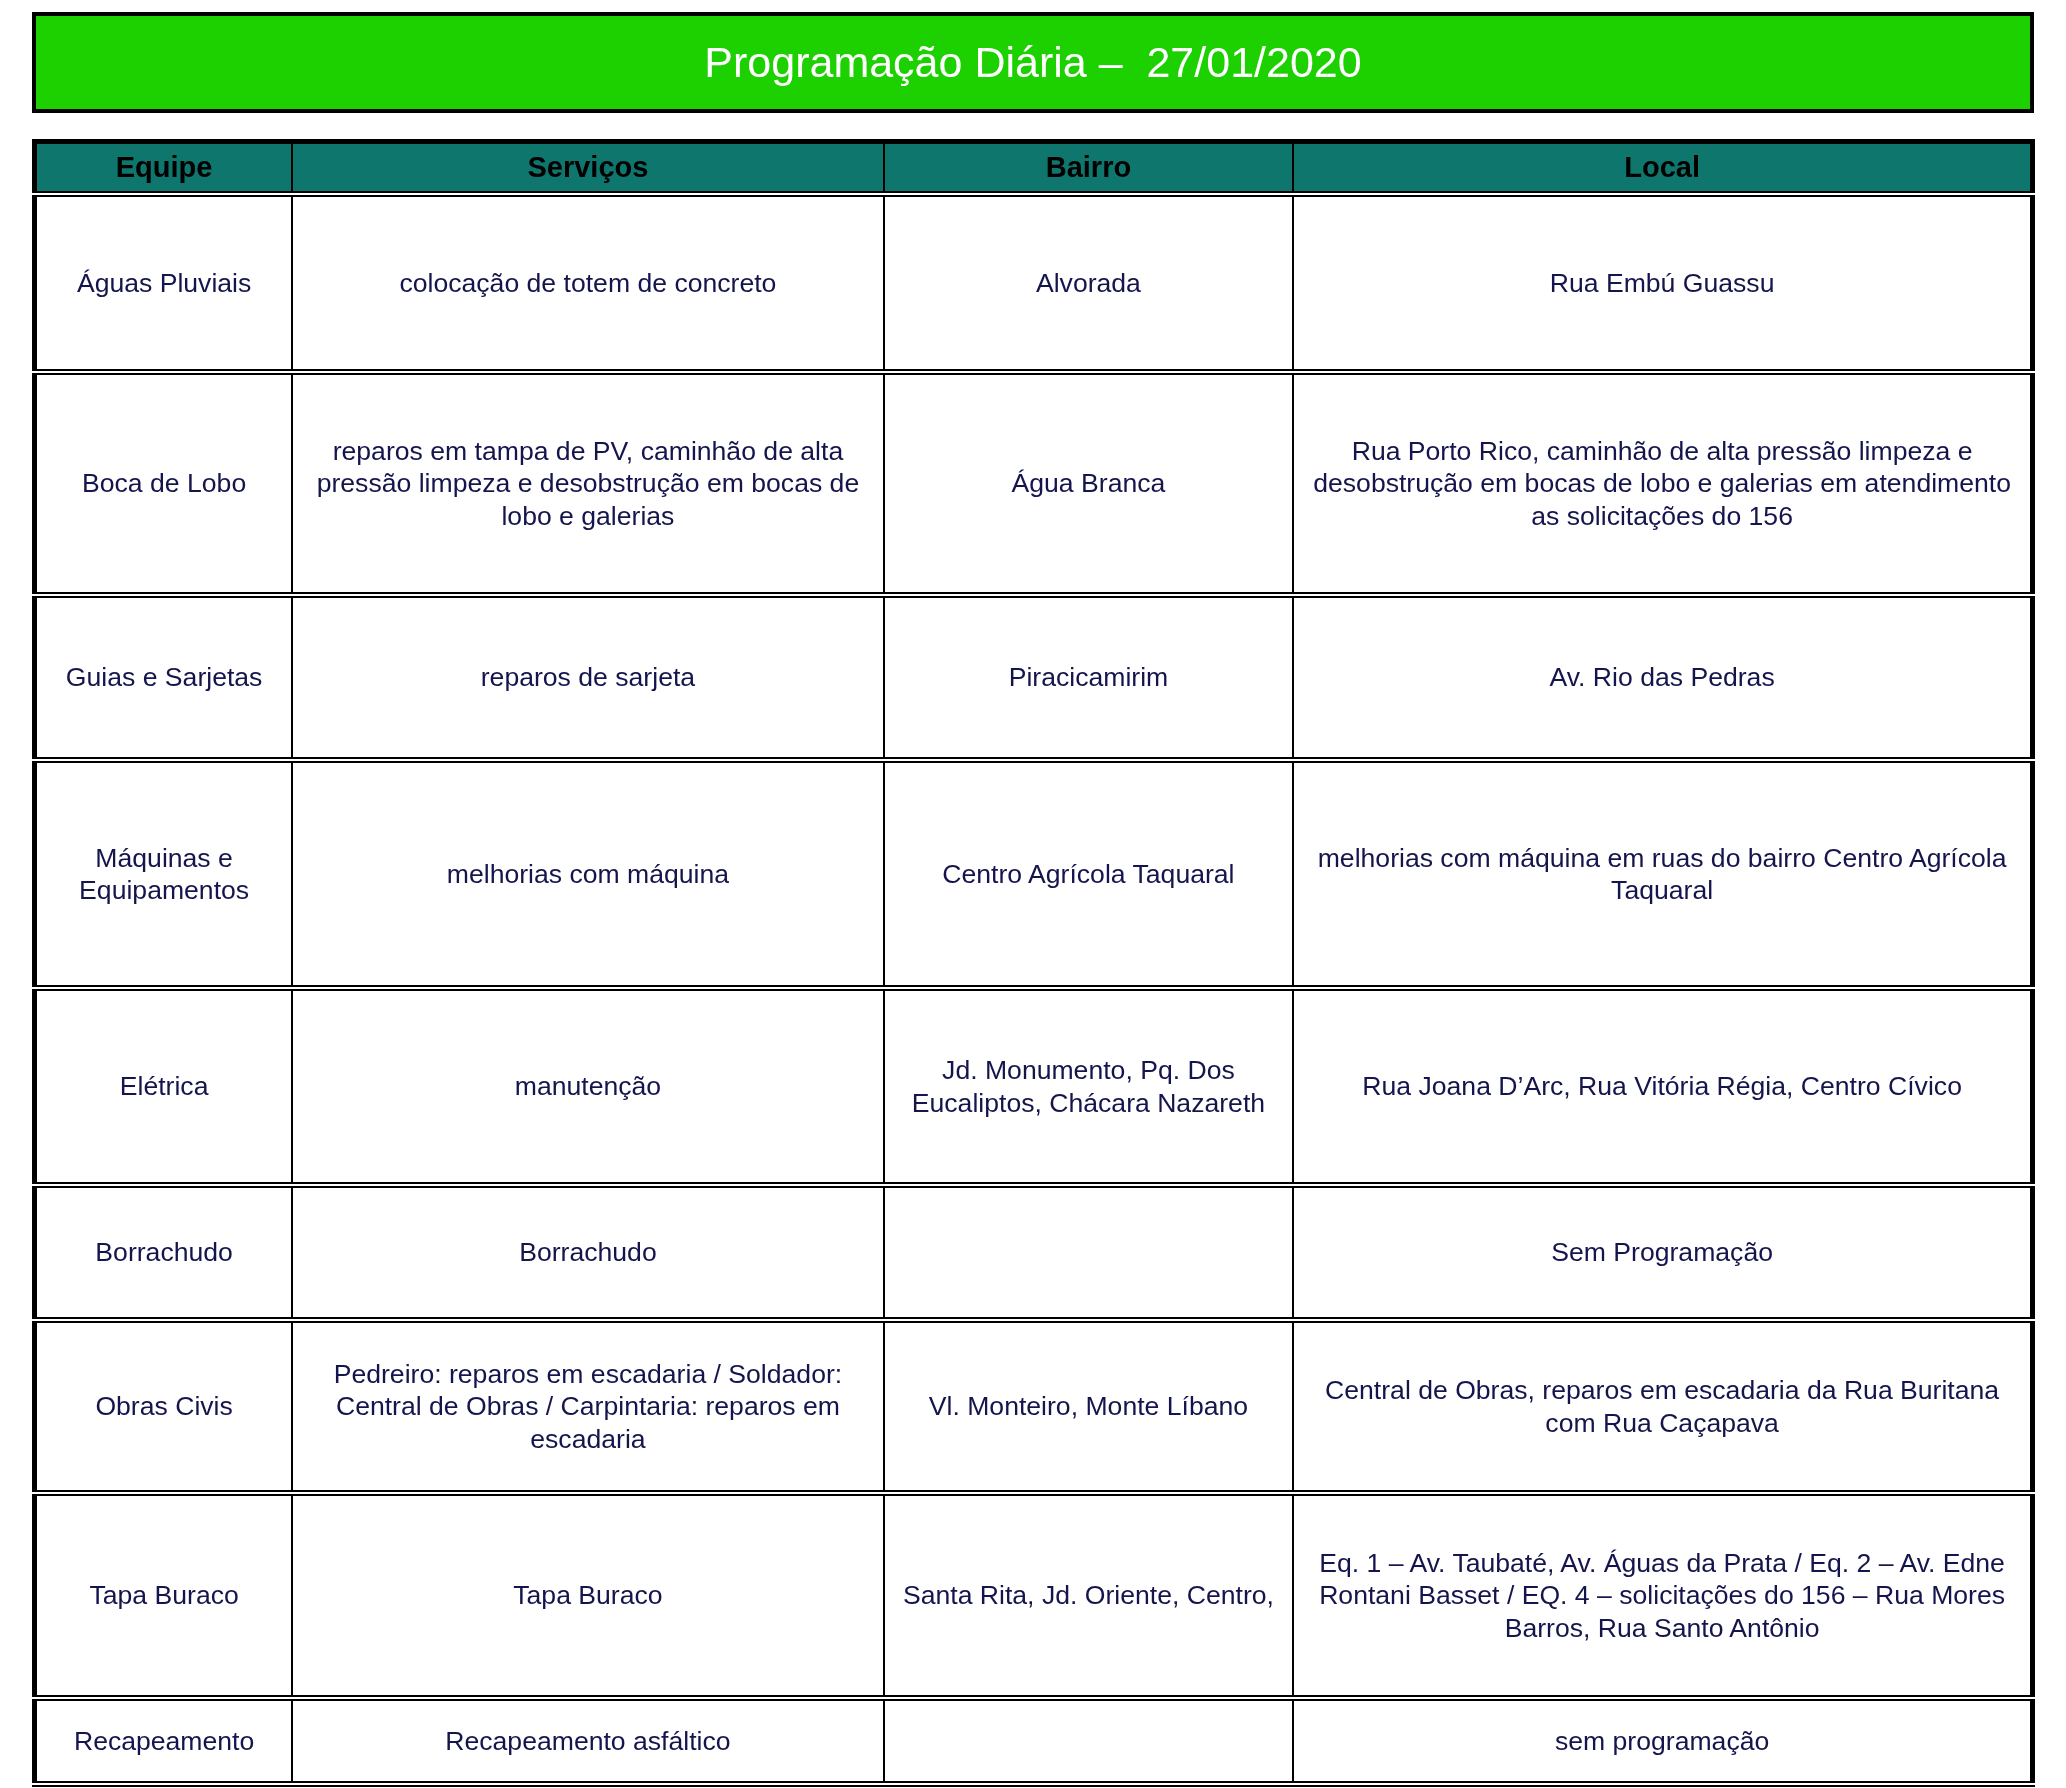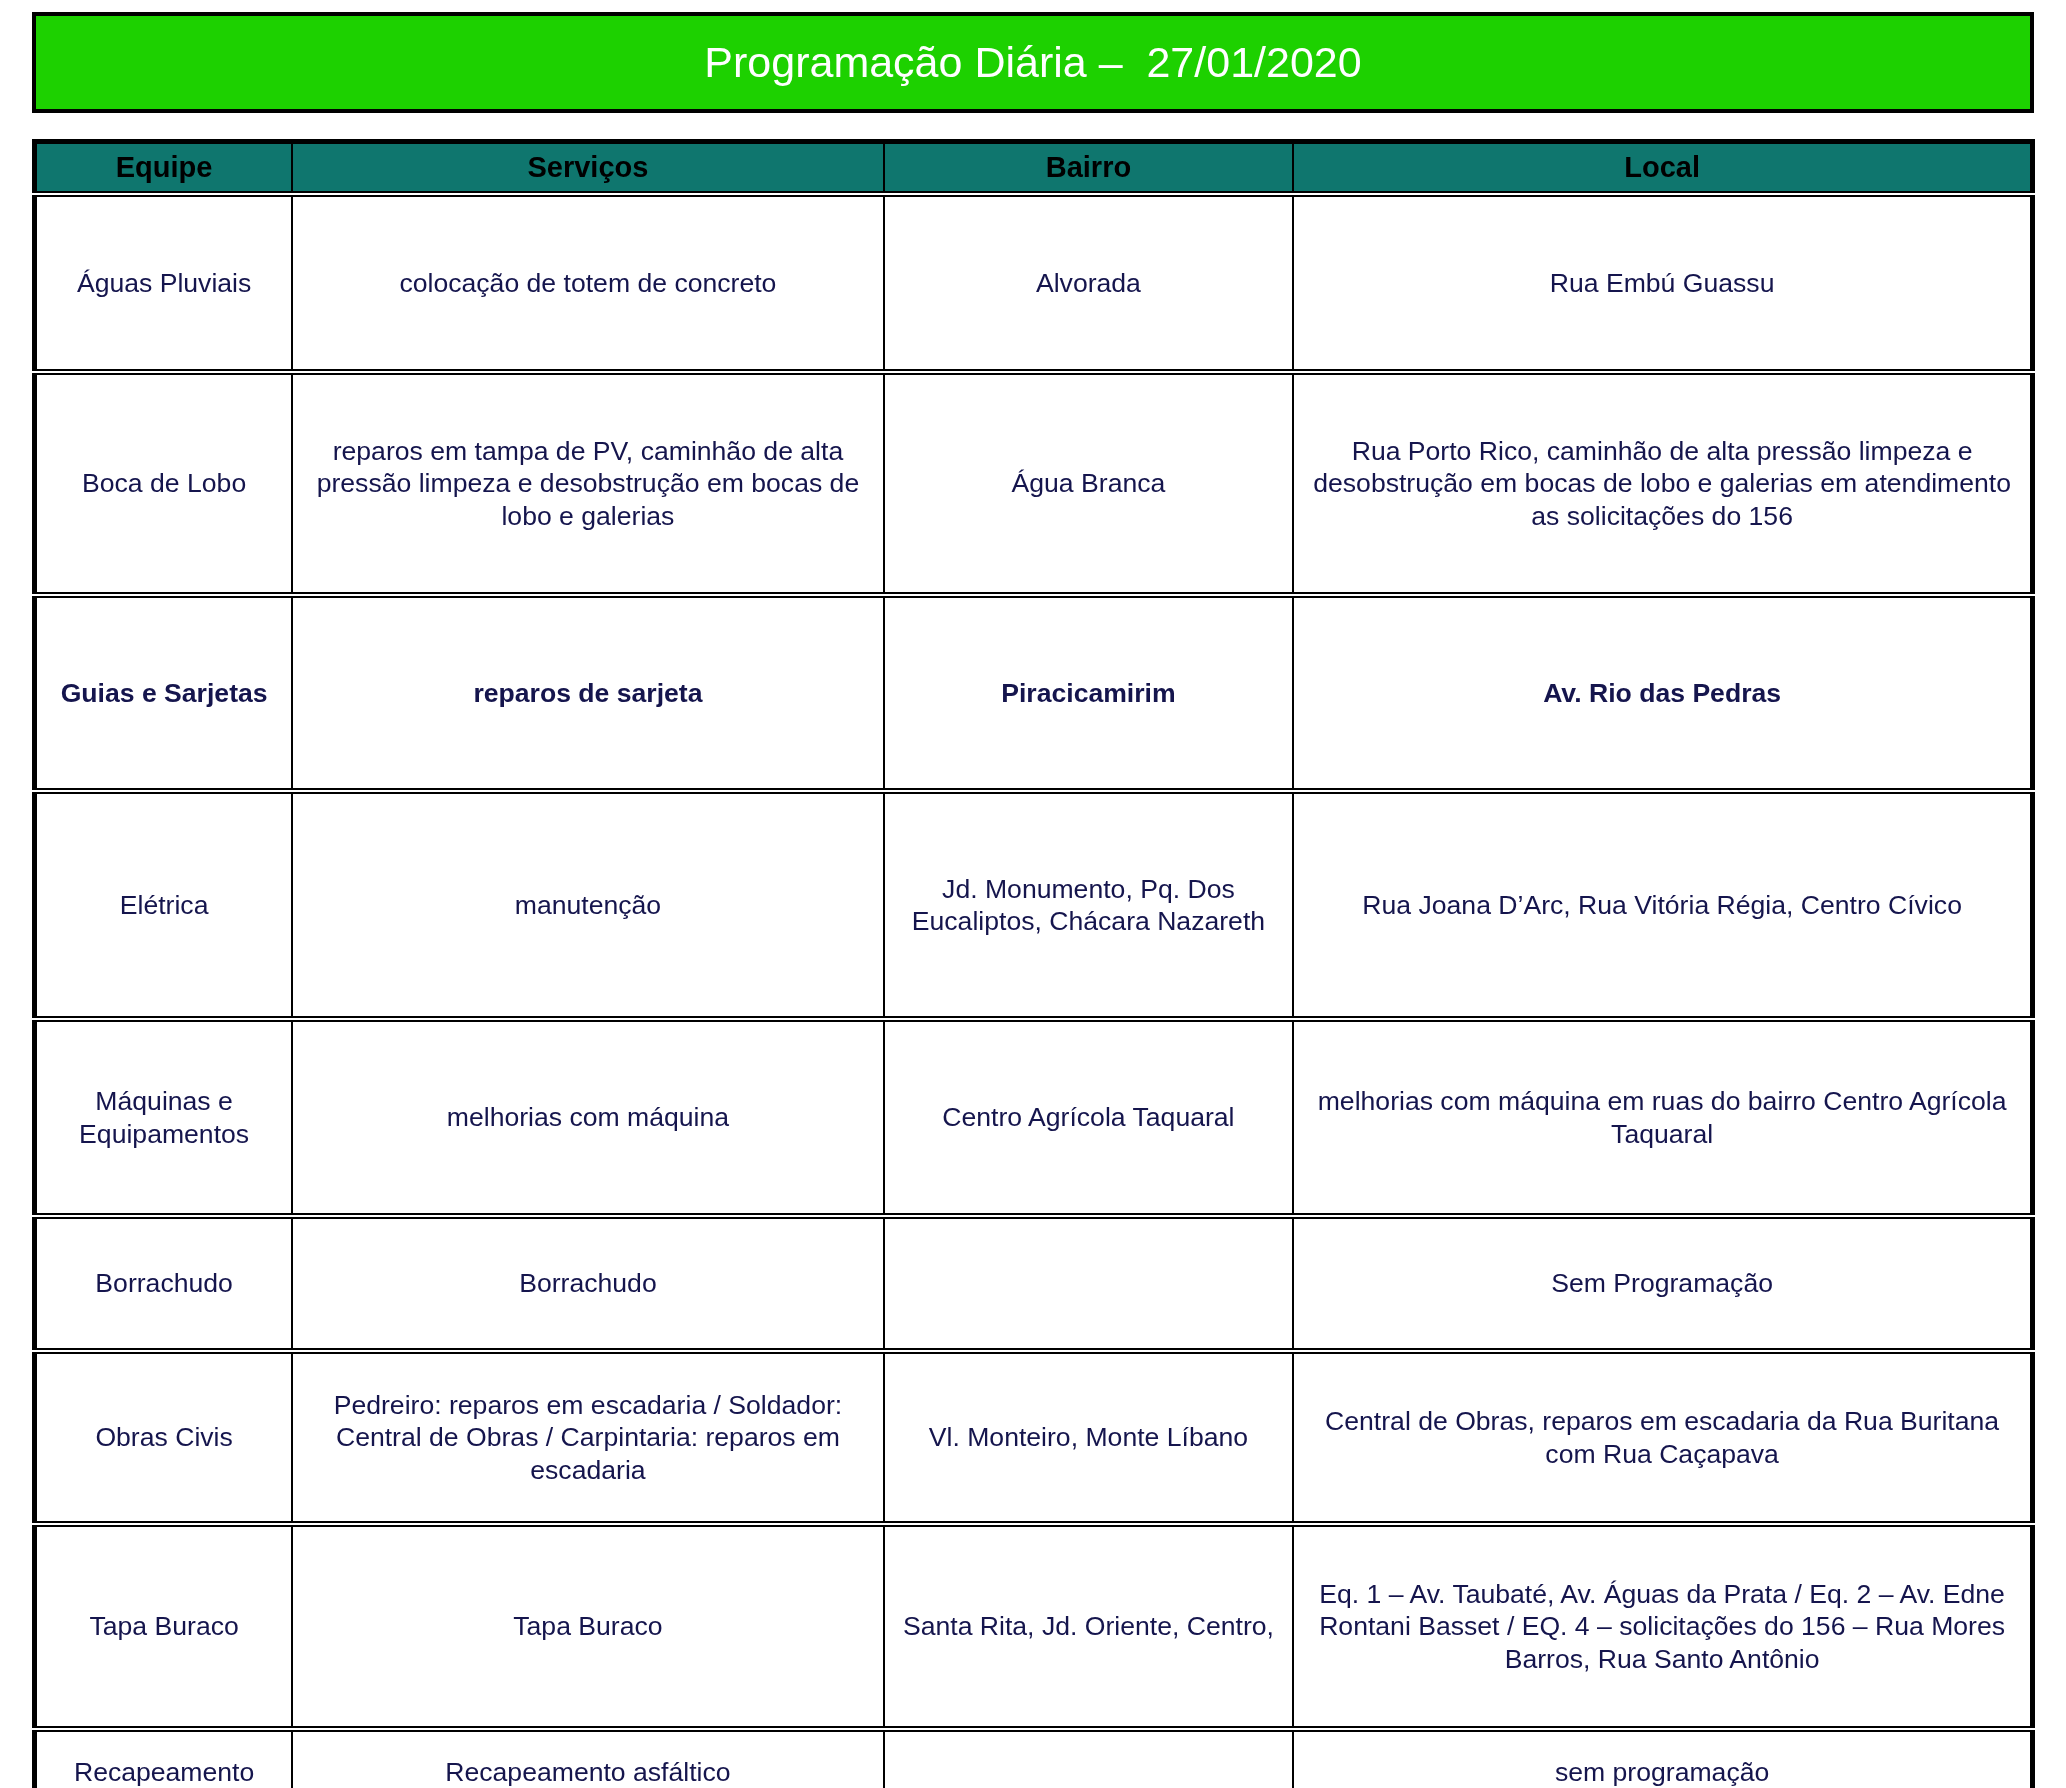--- a/index.html
+++ b/index.html
@@ -39,21 +39,21 @@
     table-layout: fixed;
   }
   col.col-equipe   { width: 12.9%; }
   col.col-servicos { width: 29.6%; }
   col.col-bairro   { width: 20.5%; }
   col.col-local    { width: 37.0%; }
 
   thead tr { height: 53px; }
   tbody tr:nth-child(1) { height: 178px; }
   tbody tr:nth-child(2) { height: 223px; }
-  tbody tr:nth-child(3) { height: 196px; font-weight: bold; }
+  tbody tr:nth-child(3) { height: 165px; }
   tbody tr:nth-child(4) { height: 228px; }
   tbody tr:nth-child(5) { height: 197px; }
   tbody tr:nth-child(6) { height: 135px; }
   tbody tr:nth-child(7) { height: 173px; }
   tbody tr:nth-child(8) { height: 205px; }
   tbody tr:nth-child(9) { height: 86px; }
 
   th, td {
     border-left: 2.9px solid #000000;
     border-right: 2.9px solid #000000;
@@ -114,30 +114,30 @@
         <td>Água Branca</td>
         <td>Rua Porto Rico, caminhão de alta pressão limpeza e desobstrução em bocas de lobo e galerias em atendimento as solicitações do 156</td>
       </tr>
       <tr>
         <td>Guias e Sarjetas</td>
         <td>reparos de sarjeta</td>
         <td>Piracicamirim</td>
         <td>Av. Rio das Pedras</td>
       </tr>
       <tr>
+        <td>Máquinas e Equipamentos</td>
+        <td>melhorias com máquina</td>
+        <td>Centro Agrícola Taquaral</td>
+        <td>melhorias com máquina em ruas do bairro Centro Agrícola Taquaral</td>
+      </tr>
+      <tr>
         <td>Elétrica</td>
         <td>manutenção</td>
         <td>Jd. Monumento, Pq. Dos Eucaliptos, Chácara Nazareth</td>
         <td>Rua Joana D’Arc, Rua Vitória Régia, Centro Cívico</td>
-      </tr>
-      <tr>
-        <td>Máquinas e Equipamentos</td>
-        <td>melhorias com máquina</td>
-        <td>Centro Agrícola Taquaral</td>
-        <td>melhorias com máquina em ruas do bairro Centro Agrícola Taquaral</td>
       </tr>
       <tr>
         <td>Borrachudo</td>
         <td>Borrachudo</td>
         <td></td>
         <td>Sem Programação</td>
       </tr>
       <tr>
         <td>Obras Civis</td>
         <td>Pedreiro: reparos em escadaria / Soldador: Central de Obras / Carpintaria: reparos em escadaria</td>

